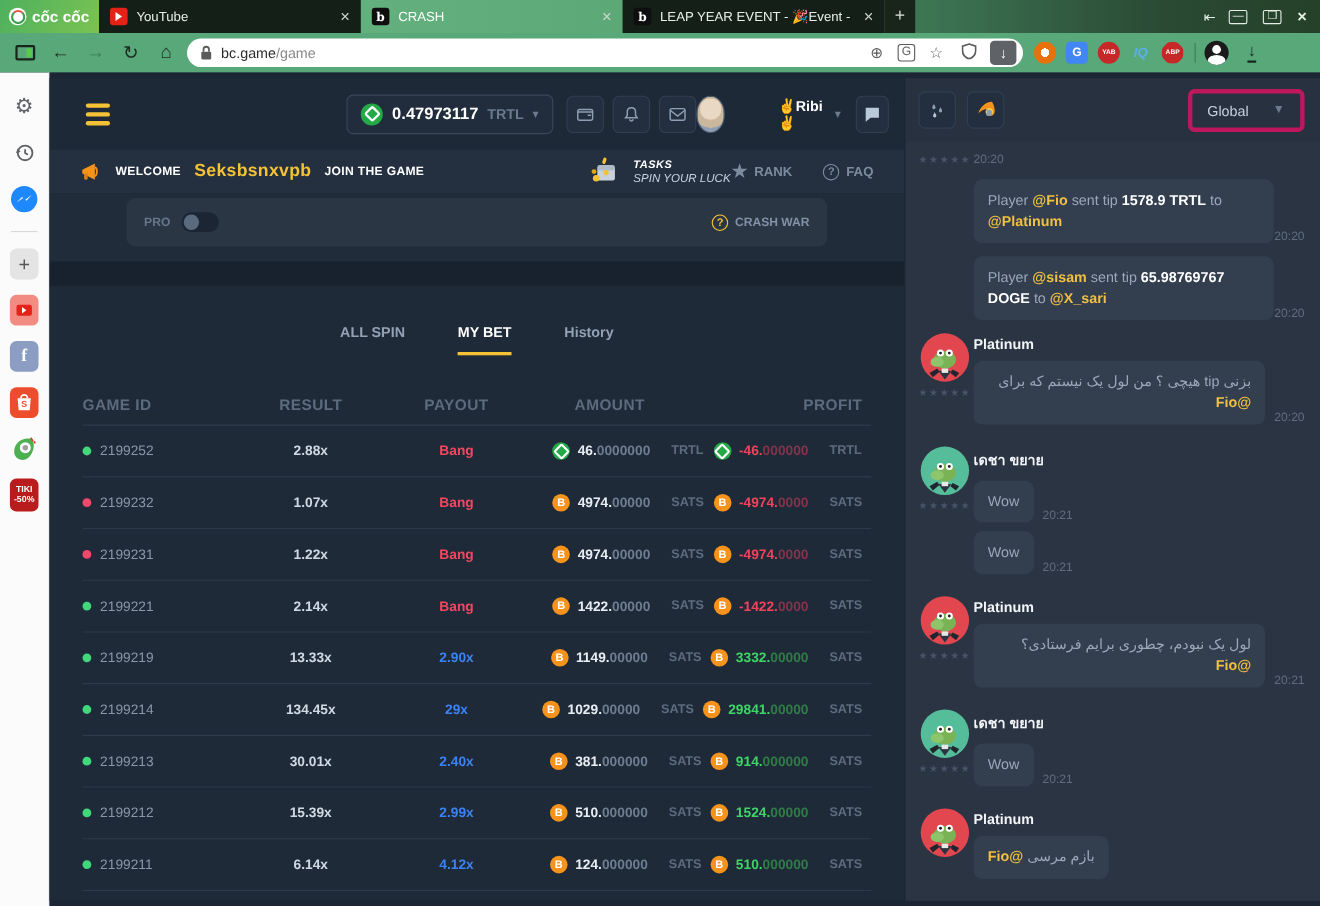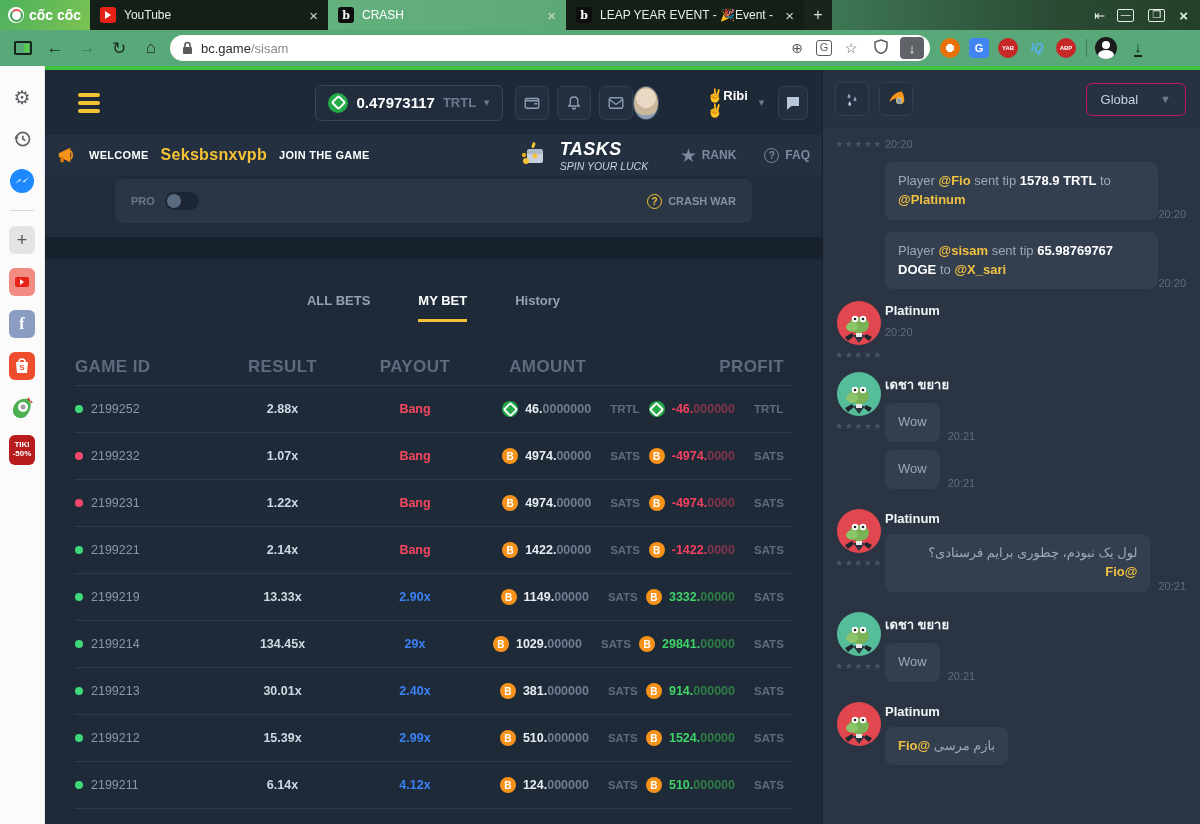--- a/index.html
+++ b/index.html
@@ -57,21 +57,21 @@
   .gear { font-size:19px; color:#5f6368; }
   .rail-div { width:24px; height:1px; background:#d8d8d8; }
   .addbtn { width:28px; height:28px; background:#e4e4e4; border-radius:6px; color:#555; font-size:18px; display:flex; align-items:center; justify-content:center; }
   .yt-sq { width:28px; height:28px; background:#f28b82; border-radius:6px; display:flex; align-items:center; justify-content:center; }
   .yt-sq i { width:14px; height:10px; background:#e62117; border-radius:2px; display:flex; align-items:center; justify-content:center; }
   .yt-sq i::after { content:""; border-left:4px solid #fff; border-top:3px solid transparent; border-bottom:3px solid transparent; }
   .fb-sq { width:28px; height:28px; background:#8b9dc3; border-radius:6px; color:#fff; font-weight:bold; font-size:16px; font-family:"Liberation Serif",serif; display:flex; align-items:center; justify-content:center; }
   .shp { width:28px; height:28px; background:#ee4d2d; border-radius:6px; display:flex; align-items:center; justify-content:center; }
   .tiki { width:30px; height:30px; background:#b91c1c; border-radius:6px; color:#fff; font-weight:bold; font-size:8px; display:flex; flex-direction:column; align-items:center; justify-content:center; line-height:1.1; }
 
-  .page { flex:1; display:flex; flex-direction:column; background:#1b2533; position:relative; }
+  .page { flex:1; display:flex; flex-direction:row; background:#1b2533; position:relative;align-items:center; }
   .page-top-line { height:4px; background:#3ec13e; }
   .page-cols { flex:1; display:flex; min-height:0; }
   .main { width:777px; display:flex; flex-direction:column; min-width:0; }
 
   
   .g-header { height:65px; background:#1e2937; display:flex; align-items:center; padding:0 14px 0 33px; }
   .burger { width:26px; display:flex; flex-direction:column; gap:4px; cursor:pointer; }
   .burger div { height:4px; border-radius:2px; background:#f5c235; }
   .bal-pill { display:flex; align-items:center; gap:8px; border:1px solid #3a4759; background:#212d3d; border-radius:6px; padding:7px 12px; margin-left:215px; }
   .coin { border-radius:50%; display:flex; align-items:center; justify-content:center; flex:none; }
@@ -86,26 +86,26 @@
   .hd-icons { display:flex; gap:8px; margin-left:12px; }
   .icon-btn { width:34px; height:34px; border:1px solid #323f52; background:#232f3f; border-radius:6px; display:flex; align-items:center; justify-content:center; cursor:pointer; }
   .icon-btn svg { stroke:#8e9fb3; fill:none; stroke-width:1.8; }
   .user-grp { display:flex; align-items:center; gap:8px; margin-left:auto; cursor:pointer; }
   .avatar34 { width:34px; height:34px; border-radius:50%; background:radial-gradient(circle at 50% 35%,#e9d9c4 0 40%,#cbb79b 41% 70%,#8e9fb3 71%); border:1px solid #4a5a70; }
   .user-name { color:#fff; font-weight:bold; font-size:13px;margin-left:40px; }
   .chat-tgl { margin-left:14px; }
   .chat-tgl svg { fill:#b9c9da; stroke:none; }
 
   
-  .announce { height:40px; background:#243040; display:flex; align-items:center; padding:0 12px; }
+  .announce { height:40px; background:#243040; display:flex; align-items:center; padding:0 28px; }
   .ann-left { display:flex; align-items:center; gap:12px; font-size:11px; font-weight:bold; color:#fff; letter-spacing:.3px; }
   .ann-player { color:#f5c235; font-size:16px; }
   .tasks-grp { display:flex; align-items:center; gap:10px; margin-left:150px; }
   .tasks-txt { font-style:italic; color:#fff; }
-  .tasks-title { font-size:18px; font-weight:bold; letter-spacing:.5px; }
+  .tasks-title { font-size:10px; font-weight:bold; letter-spacing:.5px; }
   .tasks-sub { font-size:10.5px; color:#c8d2dd; }
   .rank-grp,.faq-grp { display:flex; align-items:center; gap:6px; color:#7d8ba0; font-size:12px; font-weight:bold; cursor:pointer; }
   .rank-grp { margin-left:auto; }
   .faq-grp { margin-left:28px; }
   .rank-star { font-size:16px; }
   .q-circle { width:15px; height:15px; border-radius:50%; border:1.5px solid #7d8ba0; display:flex; align-items:center; justify-content:center; font-size:10px; }
   .q-circle.yel { border-color:#f5c235; color:#f5c235; }
 
   
   .crash-zone { background:#212c3a; padding:4px 70px 14px; }
@@ -117,40 +117,40 @@
   .gap-strip { height:22px; background:#18212e; }
 
   
   .bets { flex:1; background:#1f2a38; display:flex; flex-direction:column; min-height:0; }
   .bet-tabs { display:flex; justify-content:center; gap:48px; padding:34px 0 14px; }
   .bet-tab { color:#93a1b3; font-size:13px; font-weight:bold; position:relative; cursor:pointer; }
   .bet-tab.active { color:#fff; }
   .bet-tab.active::after { content:""; position:absolute; left:0; right:0; bottom:-14px; height:3px; background:#f5c235; }
   .table { padding:26px 30px 0; flex:1; min-height:0; overflow:hidden; }
   .trow { display:grid; grid-template-columns:150px 115px 150px 1.1fr 1fr; align-items:center; height:47px; border-bottom:1px solid rgba(70,88,112,.35); }
-  .thead { height:38px; color:#5c6b7e; font-size:17px; font-weight:bold; letter-spacing:.4px; }
+  .thead { height:38px; color:#5c6b7e; font-size:14px; font-weight:bold; letter-spacing:.4px; }
   .cell-c { text-align:center; }
   .idcell { display:flex; align-items:center; gap:8px; color:#8a97a8; font-size:12.5px; }
   .dot { width:8px; height:8px; border-radius:50%; }
   .result { color:#cfd8e3; font-weight:bold; font-size:12.5px; }
   .payout { font-weight:bold; font-size:12.5px; }
   .payout.bang { color:#f4475f; }
   .payout.win { color:#3b82f6; }
   .numcell { display:flex; align-items:center; justify-content:flex-end; gap:7px; font-size:12.5px; font-weight:bold; }
   .numcell .unit { width:38px; margin-left:12px; color:#5d6b7e; font-weight:bold; font-size:11.5px; }
   .amt-main { color:#e8edf3; } .amt-dim { color:#6e7d91; }
   .pf-neg { color:#f4415e; } .pf-neg-dim { color:#82344a; }
   .pf-pos { color:#3fd368; } .pf-pos-dim { color:#2f7d46; }
   .hd-amount,.hd-profit { display:flex; justify-content:flex-end; }
   .hd-amount { padding-right:62px; } .hd-profit { padding-right:8px; }
 
   
   .chat { width:378px; background:#2b3442; display:flex; flex-direction:column; border-left:1px solid #1a2230; }
   .chat-header { height:58px; display:flex; align-items:center; gap:10px; padding:0 14px 0 12px; background:#273140; }
-  .global-btn { margin-left:auto; display:flex; align-items:center; gap:22px; border:1px solid #be185d; border-radius:6px; padding:8px 14px; color:#c7d2de; font-size:13px; cursor:pointer; }
+  .global-btn { margin-left:auto; display:flex; align-items:center; gap:22px; border:4px solid #be185d; border-radius:6px; padding:8px 14px; color:#c7d2de; font-size:13px; cursor:pointer; }
   .chat-body { flex:1; overflow:hidden; padding:10px 14px 0 10px; }
   .c-row { display:flex; margin-bottom:12px; }
   .c-left { width:52px; flex:none; display:flex; flex-direction:column; align-items:center; gap:5px; }
   .stars { color:#46556b; font-size:9px; letter-spacing:1.5px; white-space:nowrap; }
   .avatar44 { width:44px; height:44px; border-radius:50%; overflow:hidden; display:flex; align-items:flex-end; justify-content:center; }
   .c-main { flex:1; min-width:0; }
   .c-name { color:#f2f5f8; font-weight:bold; font-size:13px; margin:2px 0 8px; }
   .bubble { background:#333e4f; border-radius:8px; padding:10px 13px; font-size:13px; color:#9aab8b; color:#9aa8b8; line-height:1.45; display:inline-block; max-width:272px; }
   .bubble.rtl { direction:rtl; text-align:right; }
   .bubble .mention { color:#f0c040; font-weight:bold; }
@@ -203,21 +203,21 @@
     </span>
   <span class="tb-ic">←</span>
   <span class="tb-ic dis">→</span>
   <span class="tb-ic">↻</span>
   <span class="tb-ic">⌂</span>
   <div class="addressbar">
     <svg width="11" height="14" viewBox="0 0 11 14">
         <rect x="1" y="6" width="9" height="7" rx="1" fill="#5b5b5b"></rect>
         <path d="M3 6V4a2.5 2.5 0 0 1 5 0v2" stroke="#5b5b5b" stroke-width="1.6" fill="none"></path>
       </svg>
-    <span class="addr-text"><span>bc.game</span><span class="path">/sisam</span></span>
+    <span class="addr-text"><span>bc.game</span><span class="path">/game</span></span>
     <span class="addr-ic">⊕</span>
     <span class="addr-ic" style="font-size:11px;border:1.5px solid #5b5b5b;border-radius:3px;width:16px;height:16px;line-height:13px;">G</span>
     <span class="addr-ic">☆</span>
     <span class="addr-ic"><svg width="14" height="15" viewBox="0 0 14 15">
           <path d="M7 1l6 2v4c0 4-2.7 6.5-6 7.5C3.7 13.5 1 11 1 7V3z" fill="none" stroke="#5b5b5b" stroke-width="1.5"></path>
         </svg></span>
     <span class="dl-btn">↓</span>
   </div>
   <div class="ext-zone" id="extzone">
       <span class="ext cc"></span>
@@ -381,21 +381,21 @@
             <div class="cw-grp">
               <span class="q-circle yel">?</span>
               <span>CRASH WAR</span>
             </div>
           </div>
         </div>
         <div class="gap-strip"></div>
 
         <div class="bets">
           <div class="bet-tabs" id="bettabs">
-              <span class="bet-tab">ALL BETS</span>
+              <span class="bet-tab">ALL SPIN</span>
               <span class="bet-tab active">MY BET</span>
               <span class="bet-tab">History</span>
             </div>
           <div class="table">
             <div class="trow thead">
               <span>GAME ID</span>
               <span class="cell-c">RESULT</span>
               <span class="cell-c">PAYOUT</span>
               <span class="hd-amount">AMOUNT</span>
               <span class="hd-profit">PROFIT</span>
@@ -620,20 +620,21 @@
                     <circle cx="23" cy="8" r="1.3" fill="#222"></circle>
                     <path d="M13 24h12l-6 8z" fill="#2b3440"></path>
                     <rect x="16" y="22" width="6" height="4" fill="#e8e8e8"></rect>
                   </svg>
                 </div>
                 <div class="stars">★★★★★</div>
               </div>
               <div class="c-main">
                 <div class="c-name">Platinum</div>
                 <div class="b-line">
+                  <div class="bubble rtl" dir="rtl"><span>بزنی tip هیچی ؟ من لول یک نیستم که برای </span><span class="mention">@Fio</span></div>
                   <span class="c-time">20:20</span>
                 </div>
               </div>
             </div>
             <div class="c-row">
               <div class="c-left">
                 <div class="avatar44" style="background: rgb(86, 189, 155);">
                   <svg width="38" height="34" viewBox="0 0 38 34">
                     <path d="M29 30l-5-4 2-3 6 3z" fill="#20262e"></path>
                     <path d="M8 30l6-5-2-3-7 4z" fill="#20262e"></path>

